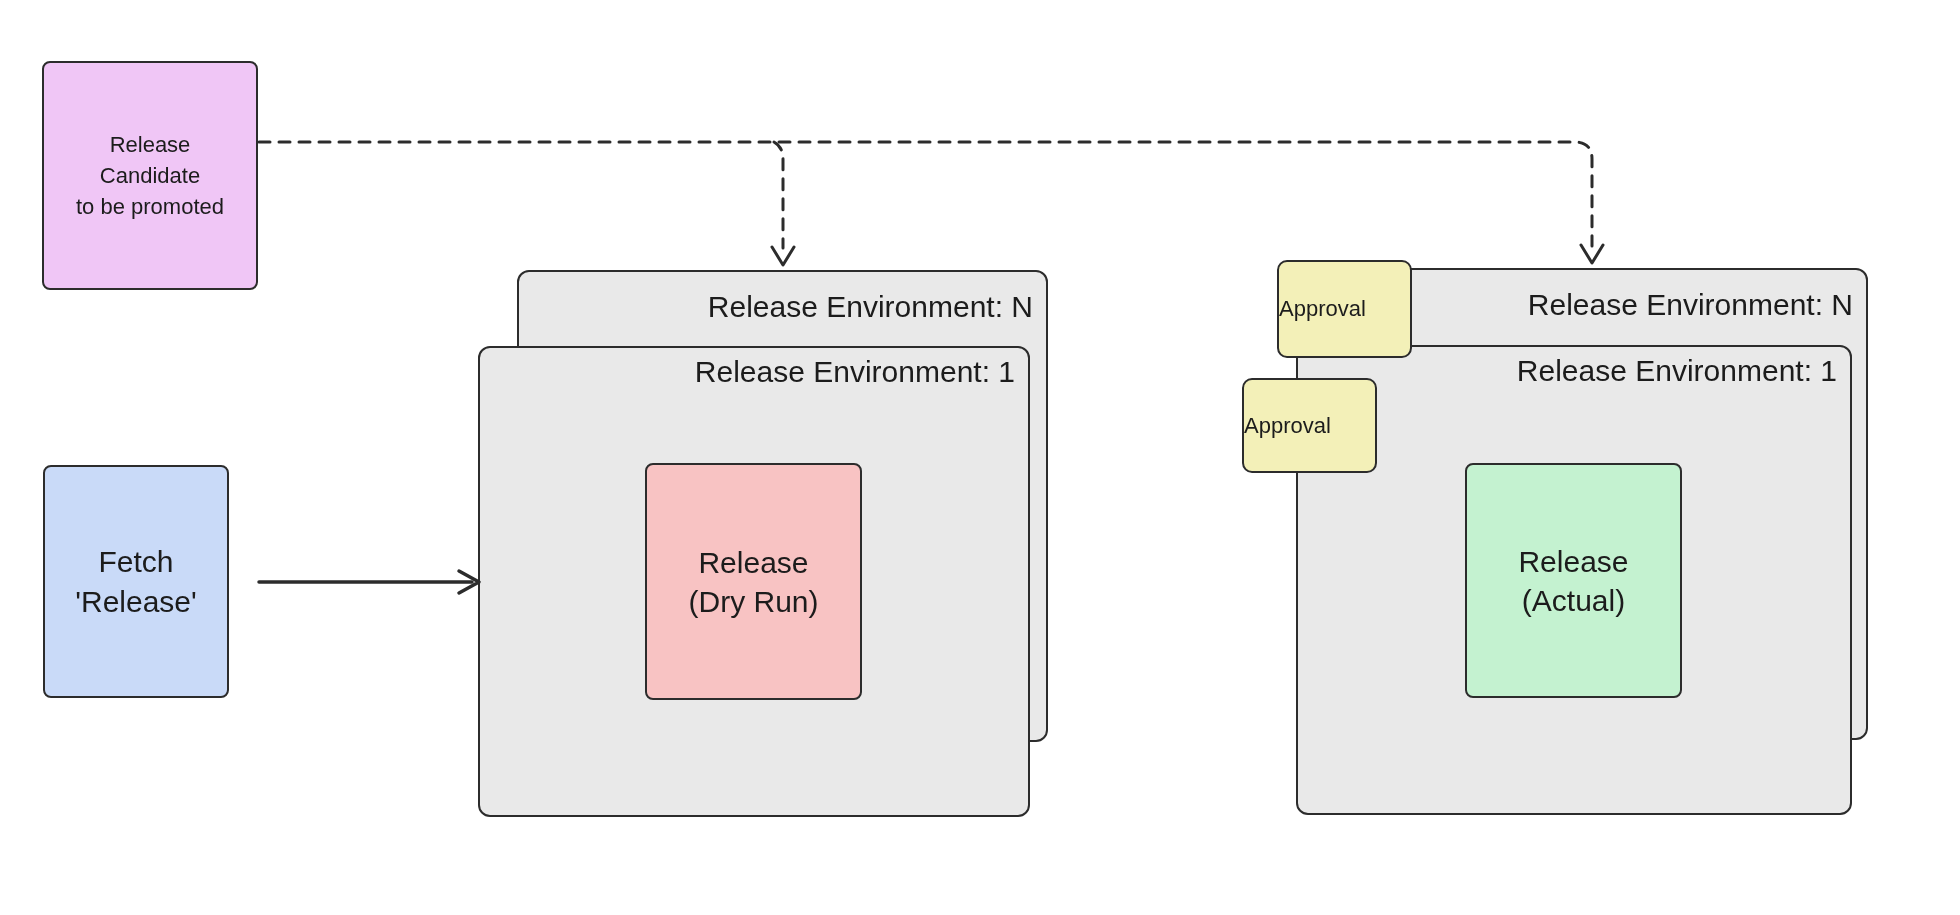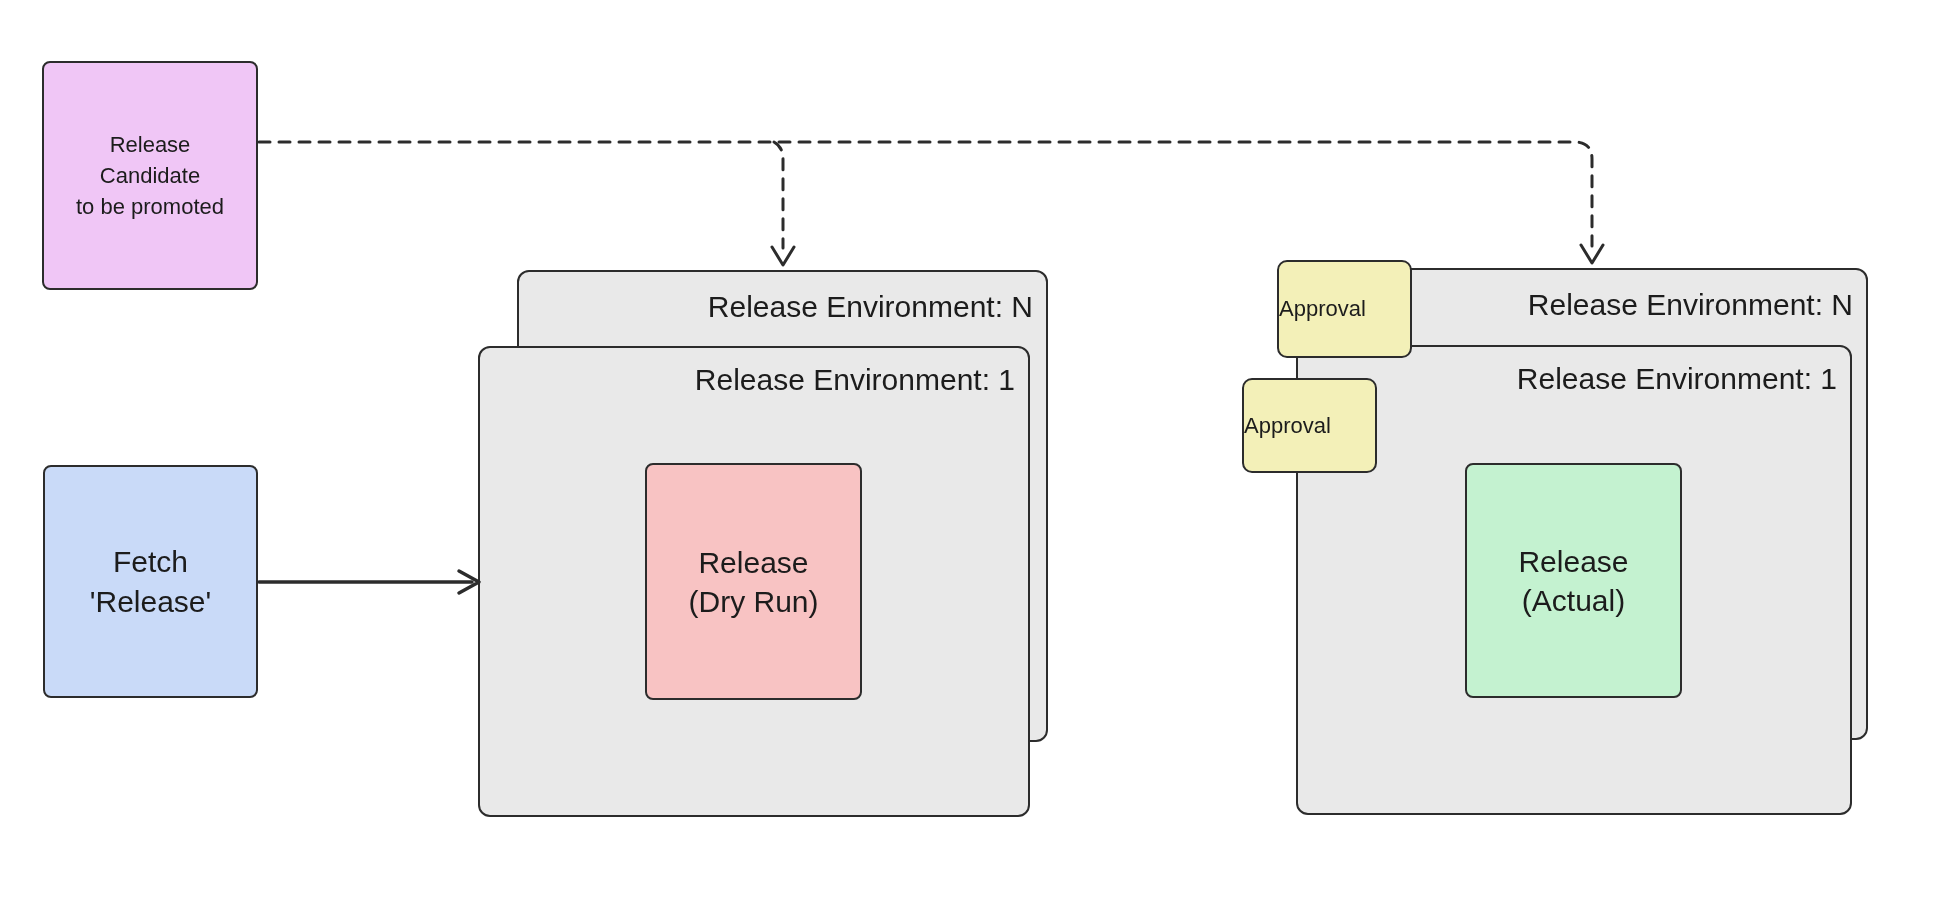--- a/index.html
+++ b/index.html
@@ -27,21 +27,21 @@
     border-radius: 12px;
   }
   .env-label {
     text-align: right;
     padding-right: 13px;
     font-size: 30px;
     line-height: 38px;
     white-space: nowrap;
   }
   .env-label.back-label  { padding-top: 16px; }
-  .env-label.front-label { padding-top: 13px; }
+  .env-label.front-label { padding-top: 5px; }
   
   .node {
     border-radius: 8px;
     display: flex;
     flex-direction: column;
     align-items: center;
     justify-content: center;
     text-align: center;
   }
   .node .line { display: block; white-space: nowrap; }
@@ -95,21 +95,21 @@
   </div>
   <div class="box approval-chip" style="left: 1242px; top: 378px; width: 135px; height: 95px; background: rgb(243, 240, 184);">
     <span>Approval</span>
   </div>
 
   <div class="box node small-text" style="left: 42px; top: 61px; width: 216px; height: 229px; background: rgb(240, 198, 246);">
     <span class="line">Release</span>
     <span class="line">Candidate</span>
     <span class="line">to be promoted</span>
   </div>
-  <div class="box node big-text" style="left: 43px; top: 465px; width: 215px; height: 233px; background: rgb(201, 218, 248);">
+  <div class="box node big-text" style="left: 43px; top: 465px; width: 186px; height: 233px; background: rgb(201, 218, 248);">
     <span class="line">Fetch</span>
     <span class="line">'Release'</span>
   </div>
 
   <svg class="arrows" width="1960" height="915" viewBox="0 0 1960 915">
     <g stroke="#2c2c2c" fill="none" stroke-linecap="round" stroke-linejoin="round">
 
       <path d="M 259 142 L 1576 142 Q 1592 143 1592 159 L 1592 246" stroke-width="3" stroke-dasharray="11 9"></path>
       <path d="M 774 142 Q 783 147 783 159 L 783 248" stroke-width="3" stroke-dasharray="11 9"></path>
       <path d="M 772 247 L 783 265 L 794 247" stroke-width="3"></path>

